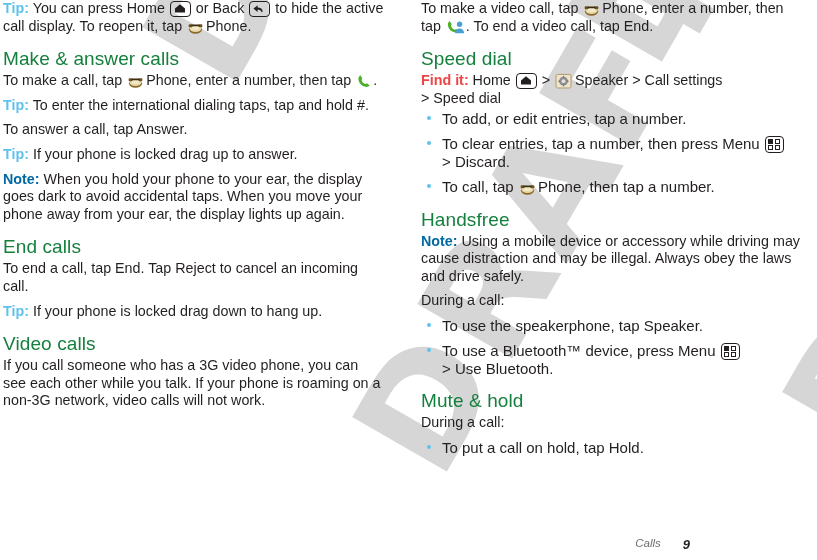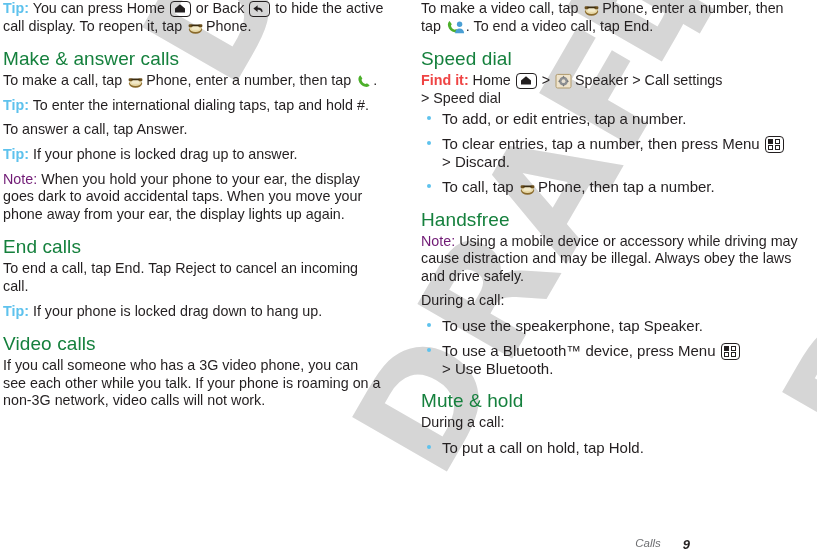--- a/index.html
+++ b/index.html
@@ -89,21 +89,21 @@
   }
 
   p.finditline {
     font-size: 14.3px;
     line-height: 17.6px;
     margin: 0 0 3px 0;
     color: #231f20;
   }
 
   .lbl-tip  { color: #5ec2ed; font-weight: bold; }
-  .lbl-note { color: #701a75; font-weight: normal; }
+  .lbl-note { color: #0369a1; font-weight: bold; }
   .lbl-find { color: #ef4444; font-weight: bold; }
   b, .bold  { font-weight: normal; }
 
   ul.bullets {
     list-style: none;
     margin: 0 0 6px 0;
     padding: 0;
   }
   ul.bullets li {
     position: relative;

